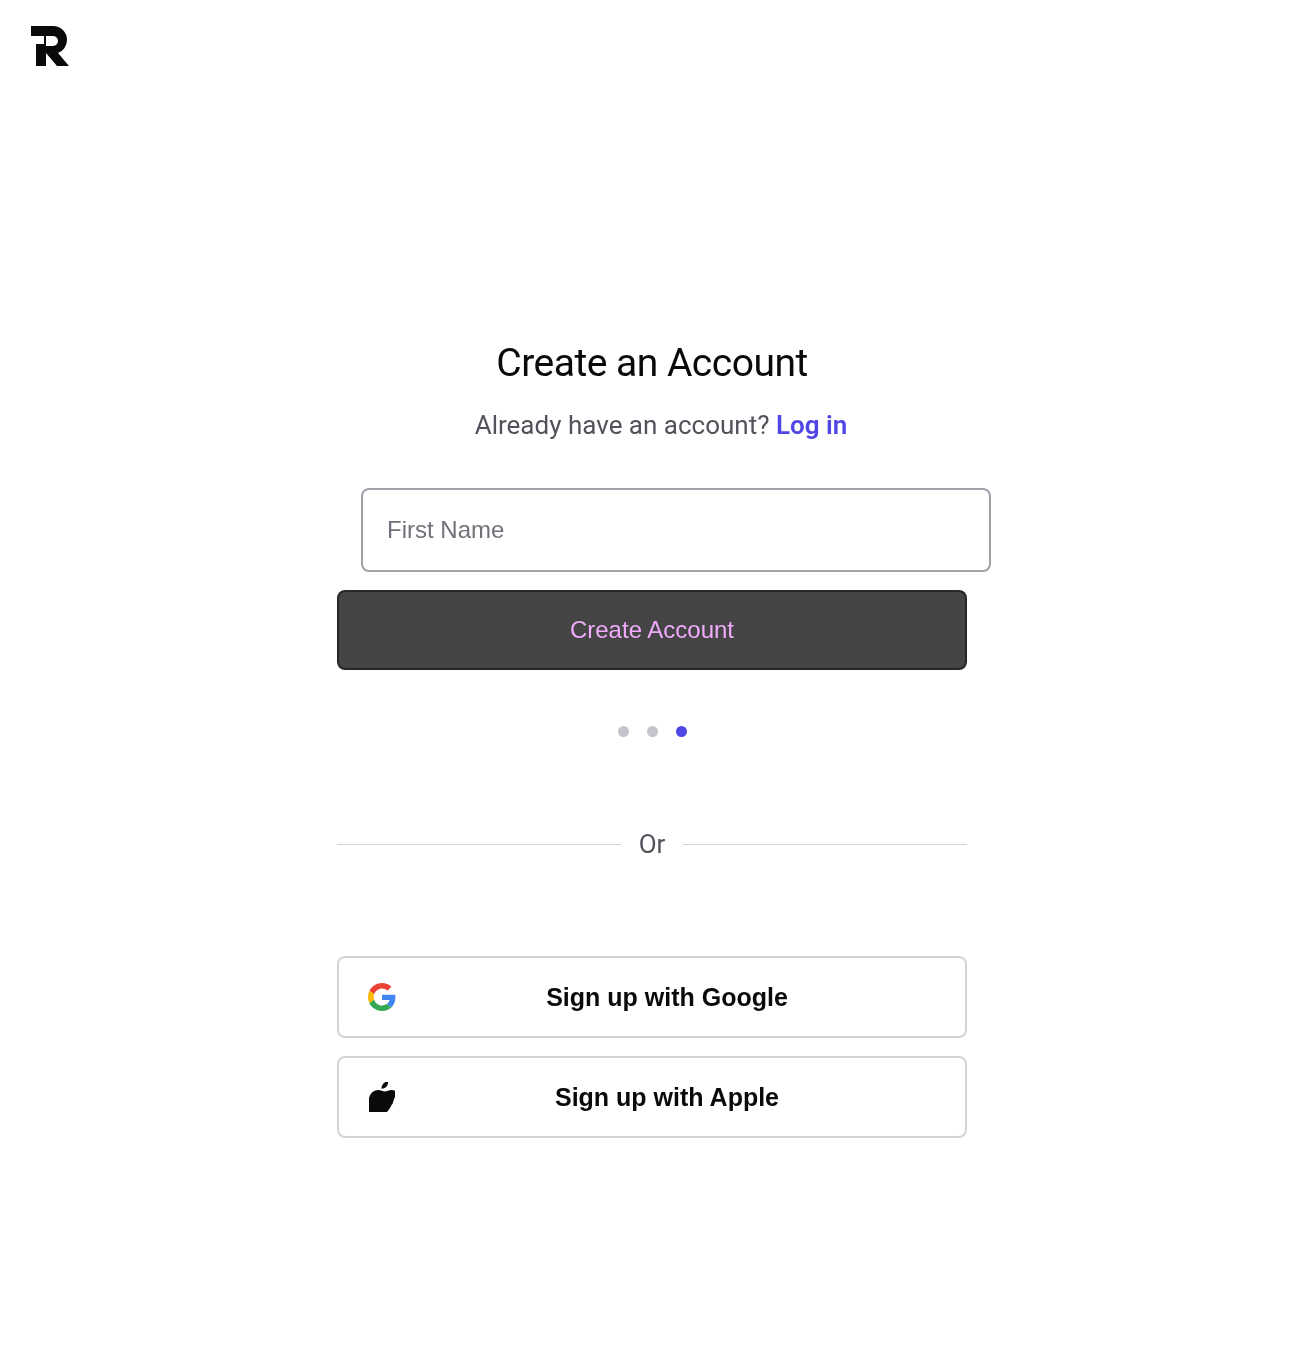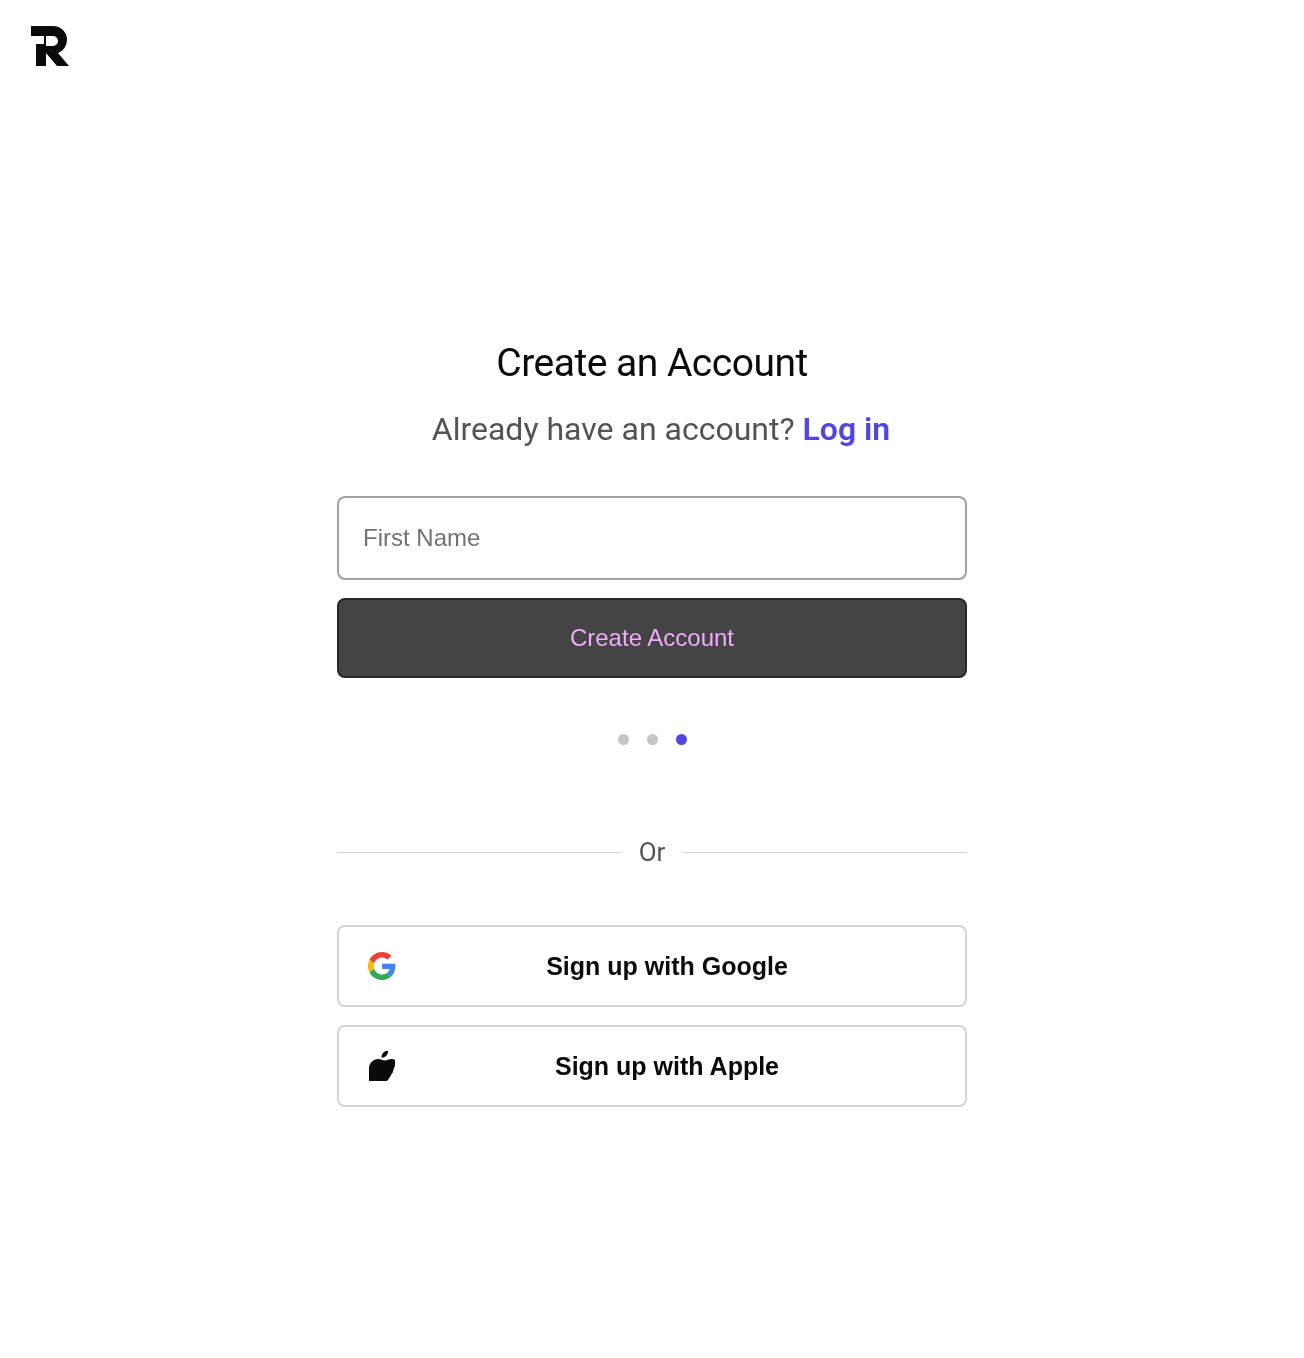--- a/index.html
+++ b/index.html
@@ -27,21 +27,21 @@
   }
   .title {
     font-size: 39px;
     font-weight: 400;
     color: #0a0a0a;
     letter-spacing: -0.5px;
     text-align: center;
   }
   .sub-row {
     margin-top: 24px;
-    font-size: 32px;
+    font-size: 26px;
     color: #52525b;
     text-align: center;
     margin-left: 18px;
   }
   .sub-row a {
     color: #4f46e5;
     font-weight: 600;
     text-decoration: none;
   }
   .form {
@@ -60,20 +60,21 @@
     font-size: 24px;
     color: #0a0a0a;
     background: #ffffff;
     outline: none;
   }
   .input-field::placeholder {
     color: #71717a;
   }
   .input-focus {
     border-color: #a1a1aa;
+    margin-left: 24px;
   }
   .primary-btn {
     width: 100%;
     height: 80px;
     background: #444444;
     border: 2px solid #27272a;
     color: #f0abfc;
     font-size: 24px;
     border-radius: 8px;
     cursor: pointer;
@@ -103,21 +104,21 @@
   .divider-line {
     flex: 1;
     height: 1px;
     background: #d4d4d8;
   }
   .divider-text {
     font-size: 26px;
     color: #52525b;
   }
   .social-group {
-    margin-top: 58px;
+    margin-top: 97px;
     width: 100%;
     display: flex;
     flex-direction: column;
     gap: 18px;
   }
   .social-btn {
     width: 100%;
     height: 82px;
     border: 2px solid #d4d4d8;
     border-radius: 8px;

